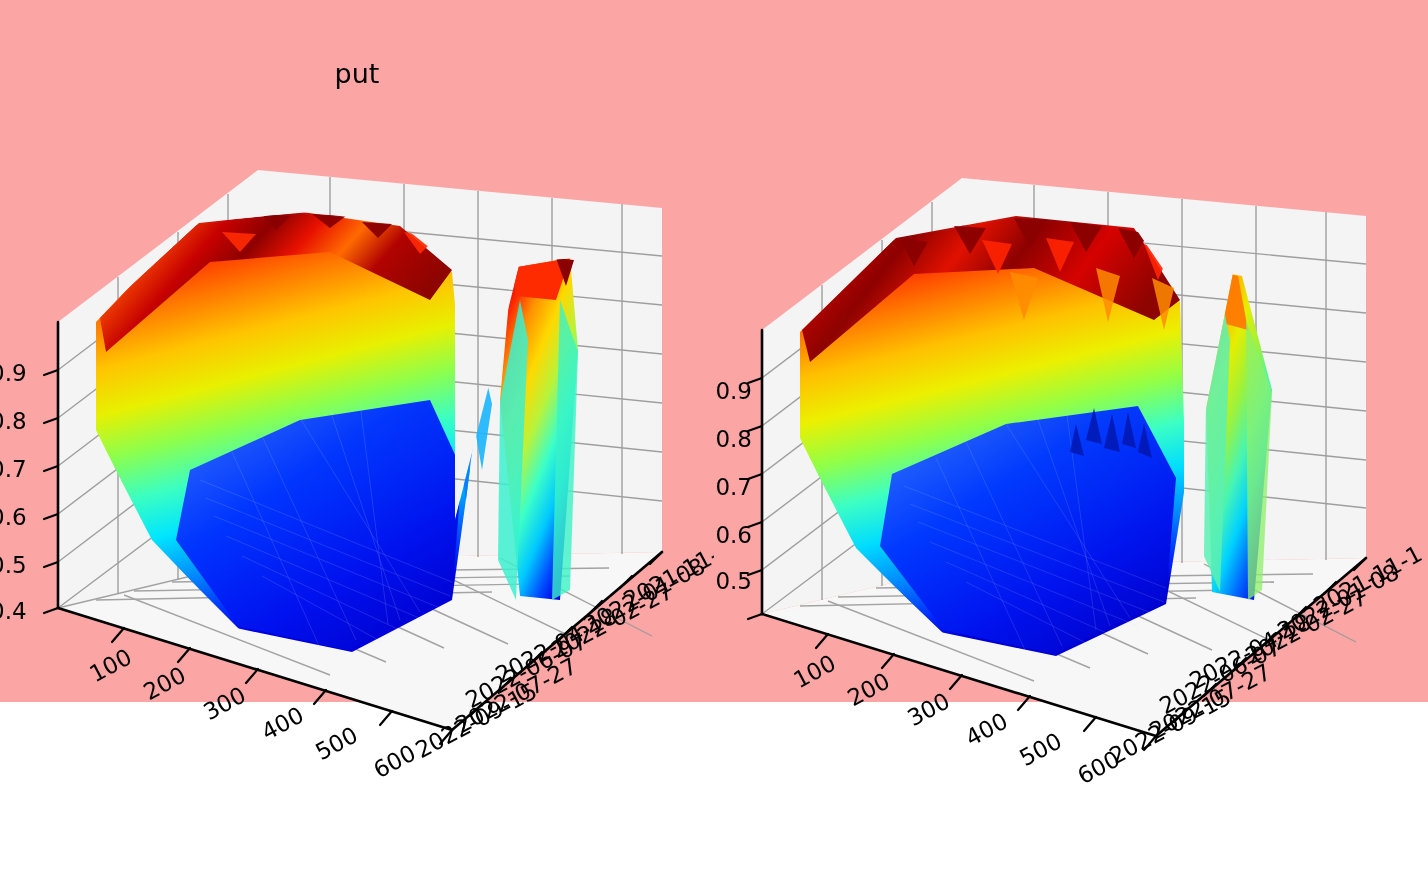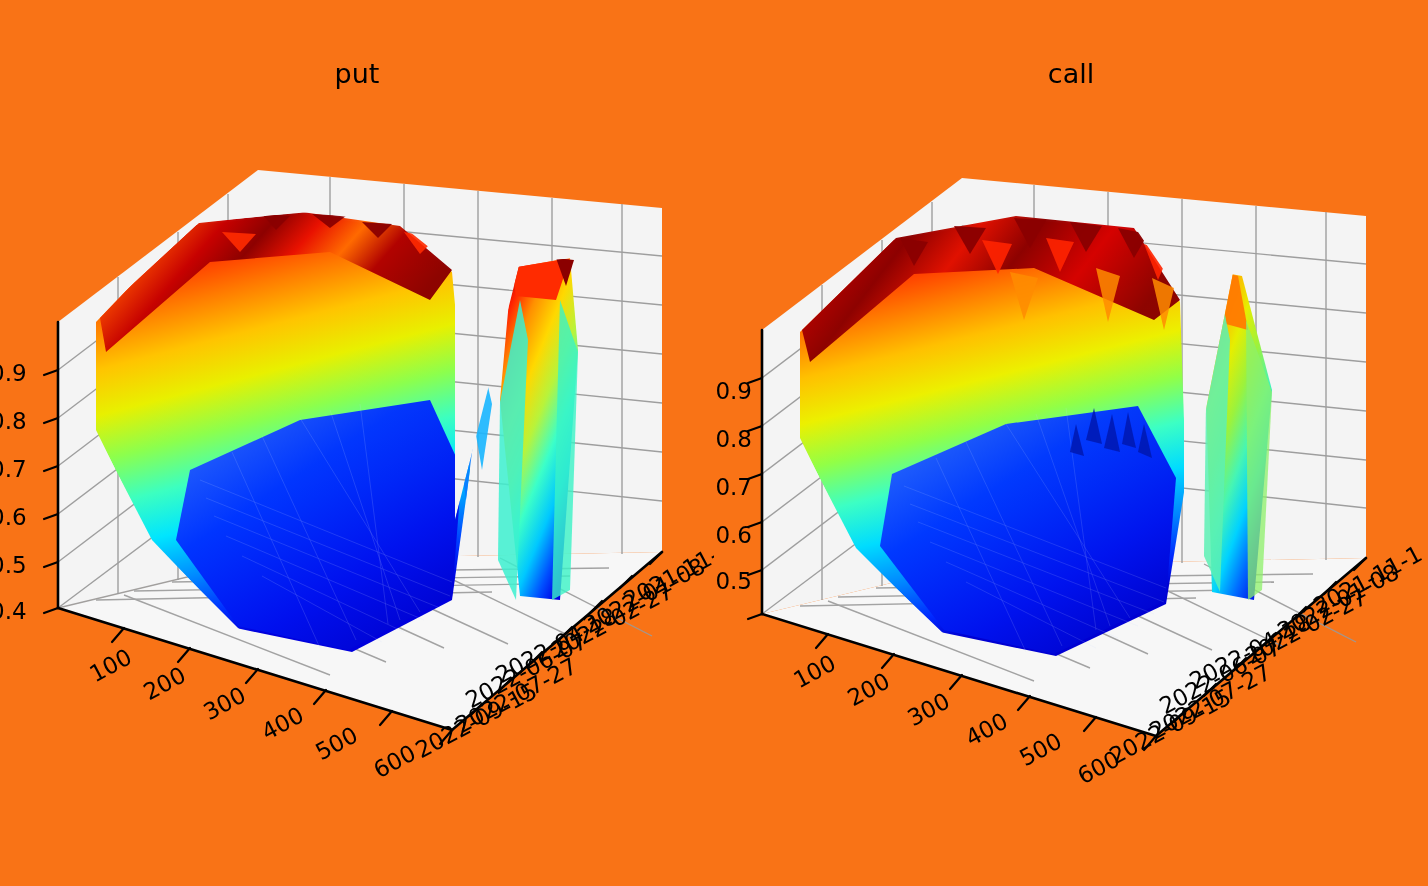--- a/index.html
+++ b/index.html
@@ -1,18 +1,18 @@
 <!DOCTYPE html>
 <html><head>
 <meta charset="utf-8">
 <style>
   html,body{margin:0;padding:0;background:#ffffff;}
   body{width:1428px;height:886px;overflow:hidden;
        font-family:"DejaVu Sans","Liberation Sans",sans-serif;color:#000;}
-  .figure{position:relative;width:1428px;height:886px;background:#f97316;}
+  .figure{position:relative;width:1428px;height:702px;background:#fca5a5;}
 
   
   .subplot{position:absolute;top:0;width:714px;height:886px;}
   .subplot.left{left:0;}
   .subplot.right{left:714px;}
 
   .title{position:absolute;top:58px;left:0;width:714px;text-align:center;
          font-size:27px;line-height:32px;color:#000;letter-spacing:0px;}
 
   svg.panes{position:absolute;left:0;top:0;overflow:visible;}
@@ -235,21 +235,20 @@
       <div class="ylab" style="left:462px; top:692px;">2022-06-07</div>
       <div class="ylab" style="left:452px; top:717px;">2022-07-27</div>
       <div class="ylab" style="left:412px; top:742px;">2022-09-15</div>
 
     </div>
   </div>
 
   <div class="subplot right">
     <div class="clip-host">
 
-      <div class="title">call</div>
 
       <svg class="panes" width="714" height="886">
         <defs>
           <linearGradient id="jetR" x1="0" y1="0" x2="0.22" y2="1">
             <stop offset="0.00" stop-color="#8b0000"></stop>
             <stop offset="0.07" stop-color="#c80000"></stop>
             <stop offset="0.15" stop-color="#ff2400"></stop>
             <stop offset="0.25" stop-color="#ff7400"></stop>
             <stop offset="0.35" stop-color="#ffc000"></stop>
             <stop offset="0.45" stop-color="#ecf000"></stop>

